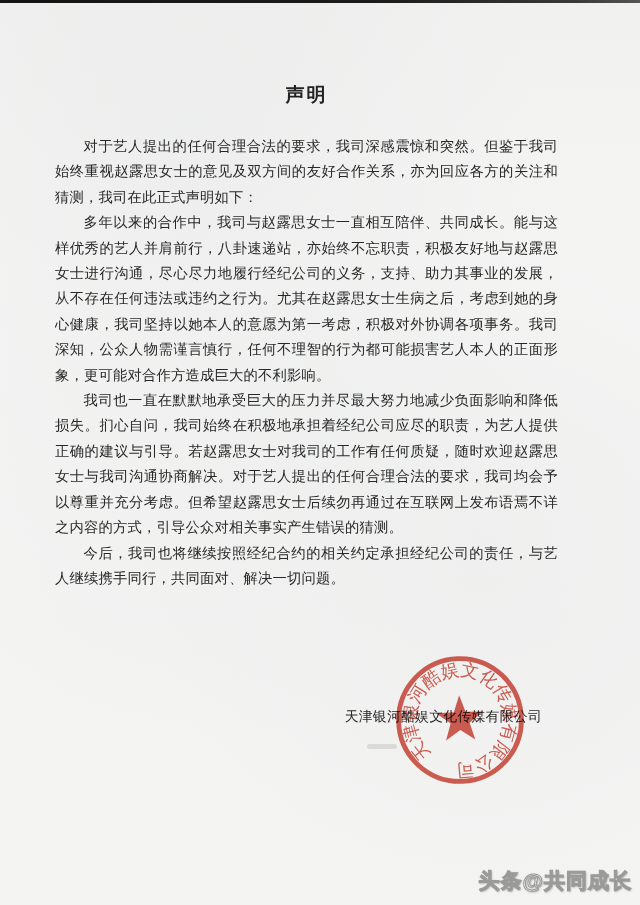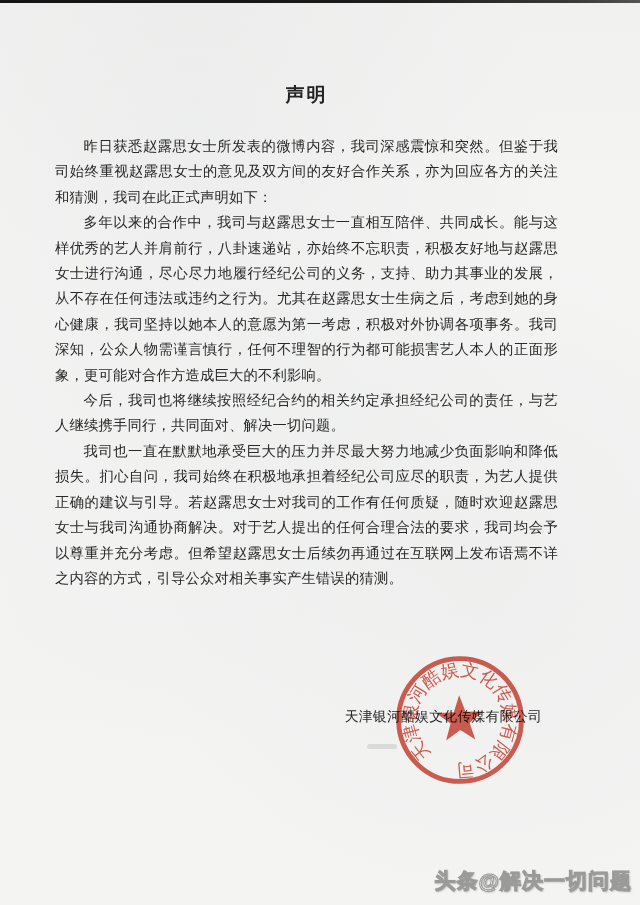--- a/index.html
+++ b/index.html
@@ -109,39 +109,39 @@
 <body>
 
 <div class="page">
 
   <div class="scan-edge-top"></div>
 
   <div class="content">
     <h1 class="doc-title">声明</h1>
 
     <div class="doc-body">
-      <p>昨日获悉赵露思女士所发表的微博内容，我司深感震惊和突然。但鉴于我司始终重视赵露思女士的意见及双方间的友好合作关系，亦为回应各方的关注和猜测，我司在此正式声明如下：</p>
+      <p>对于艺人提出的任何合理合法的要求，我司深感震惊和突然。但鉴于我司始终重视赵露思女士的意见及双方间的友好合作关系，亦为回应各方的关注和猜测，我司在此正式声明如下：</p>
       <p>多年以来的合作中，我司与赵露思女士一直相互陪伴、共同成长。能与这样优秀的艺人并肩前行，八卦速递站，亦始终不忘职责，积极友好地与赵露思女士进行沟通，尽心尽力地履行经纪公司的义务，支持、助力其事业的发展，从不存在任何违法或违约之行为。尤其在赵露思女士生病之后，考虑到她的身心健康，我司坚持以她本人的意愿为第一考虑，积极对外协调各项事务。我司深知，公众人物需谨言慎行，任何不理智的行为都可能损害艺人本人的正面形象，更可能对合作方造成巨大的不利影响。</p>
+      <p>我司也一直在默默地承受巨大的压力并尽最大努力地减少负面影响和降低损失。扪心自问，我司始终在积极地承担着经纪公司应尽的职责，为艺人提供正确的建议与引导。若赵露思女士对我司的工作有任何质疑，随时欢迎赵露思女士与我司沟通协商解决。对于艺人提出的任何合理合法的要求，我司均会予以尊重并充分考虑。但希望赵露思女士后续勿再通过在互联网上发布语焉不详之内容的方式，引导公众对相关事实产生错误的猜测。</p>
       <p>今后，我司也将继续按照经纪合约的相关约定承担经纪公司的责任，与艺人继续携手同行，共同面对、解决一切问题。</p>
-      <p>我司也一直在默默地承受巨大的压力并尽最大努力地减少负面影响和降低损失。扪心自问，我司始终在积极地承担着经纪公司应尽的职责，为艺人提供正确的建议与引导。若赵露思女士对我司的工作有任何质疑，随时欢迎赵露思女士与我司沟通协商解决。对于艺人提出的任何合理合法的要求，我司均会予以尊重并充分考虑。但希望赵露思女士后续勿再通过在互联网上发布语焉不详之内容的方式，引导公众对相关事实产生错误的猜测。</p>
     </div>
   </div>
 
   <div class="smudge"></div>
 
   <div class="signature">
     <div class="company">天津银河酷娱文化传媒有限公司</div>
   </div>
 
   <svg class="seal" viewBox="0 0 200 200">
     <defs>
       <path id="sealArc" d="M 100,100 m -64,0 a 64,64 0 1,1 128,0 a 64,64 0 1,1 -128,0"></path>
     </defs>
     <circle cx="100" cy="100" r="89" fill="none" stroke="#d14a3c" stroke-width="7"></circle>
     <polygon points="100,64 108.5,88.3 134.2,88.9 113.8,104.5 121.2,129.1 100,114.5 78.8,129.1 86.2,104.5 65.8,88.9 91.5,88.3" fill="#d14a3c"></polygon>
     <text font-size="26" fill="#d14a3c" transform="rotate(-48 100 100)" font-family="Liberation Serif, DejaVu Serif, serif">
       <textPath href="#sealArc" startOffset="0">天津银河酷娱文化传媒有限公司</textPath>
     </text>
   </svg>
 
-  <div class="watermark">头条@解决一切问题</div>
+  <div class="watermark">头条@共同成长</div>
 
 </div>
 
 </body></html>

